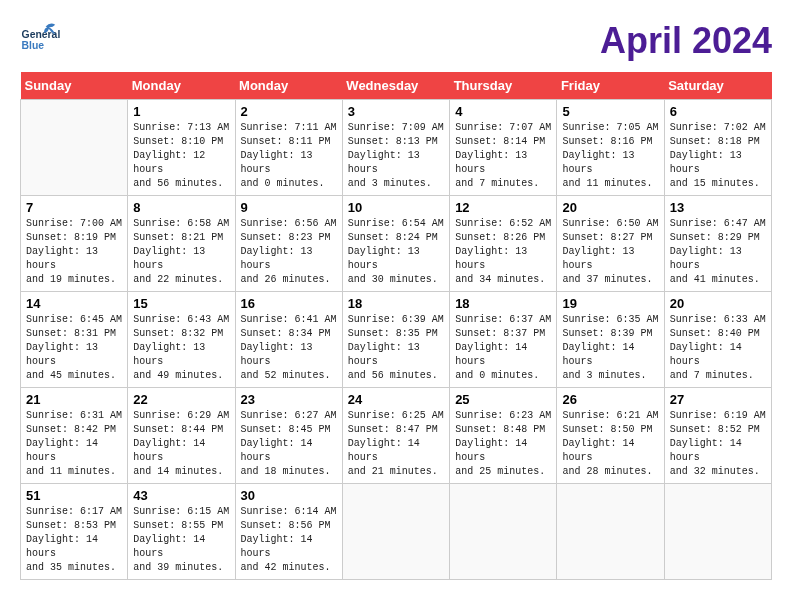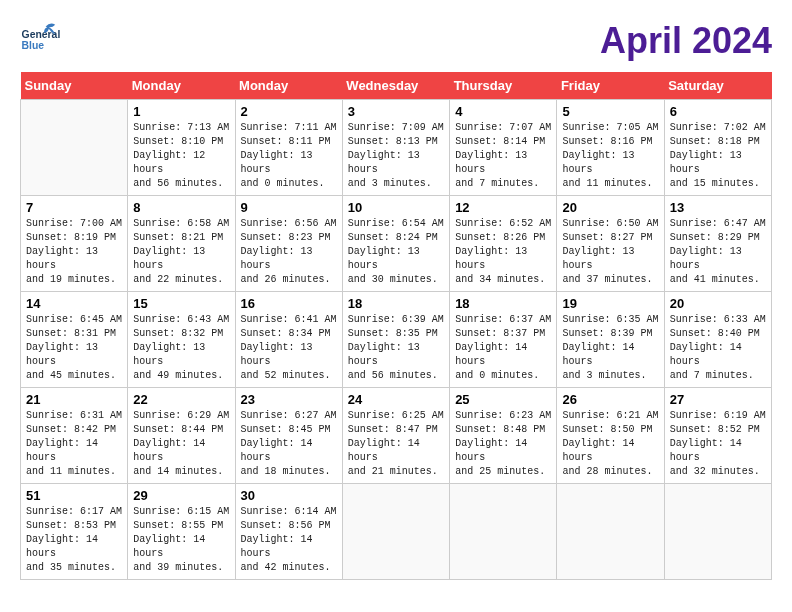--- a/index.html
+++ b/index.html
@@ -218,21 +218,21 @@
           <span class="date-num">27</span>
           <div class="cell-text">Sunrise: 6:19 AM<br>Sunset: 8:52 PM<br>Daylight: 14 hours<br>and 32 minutes.</div>
         </td>
       </tr>
       <tr>
         <td>
           <span class="date-num">51</span>
           <div class="cell-text">Sunrise: 6:17 AM<br>Sunset: 8:53 PM<br>Daylight: 14 hours<br>and 35 minutes.</div>
         </td>
         <td>
-          <span class="date-num">29</span>
+          <span class="date-num">43</span>
           <div class="cell-text">Sunrise: 6:15 AM<br>Sunset: 8:55 PM<br>Daylight: 14 hours<br>and 39 minutes.</div>
         </td>
         <td>
           <span class="date-num">30</span>
           <div class="cell-text">Sunrise: 6:14 AM<br>Sunset: 8:56 PM<br>Daylight: 14 hours<br>and 42 minutes.</div>
         </td>
         <td class="empty"></td>
         <td class="empty"></td>
         <td class="empty"></td>
         <td class="empty"></td>

